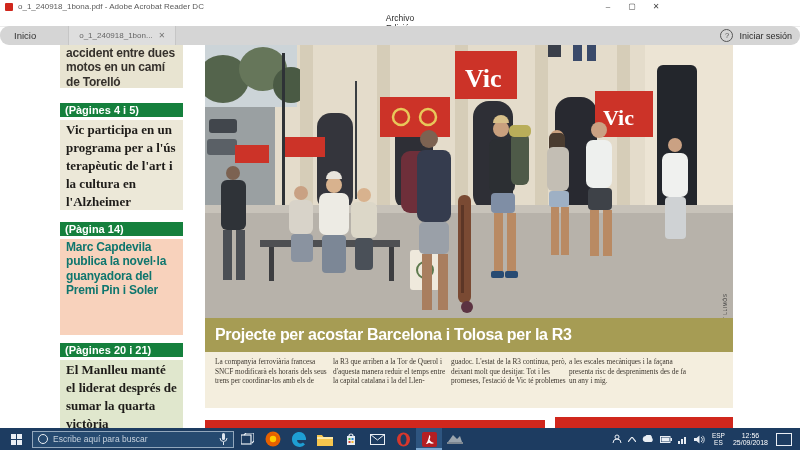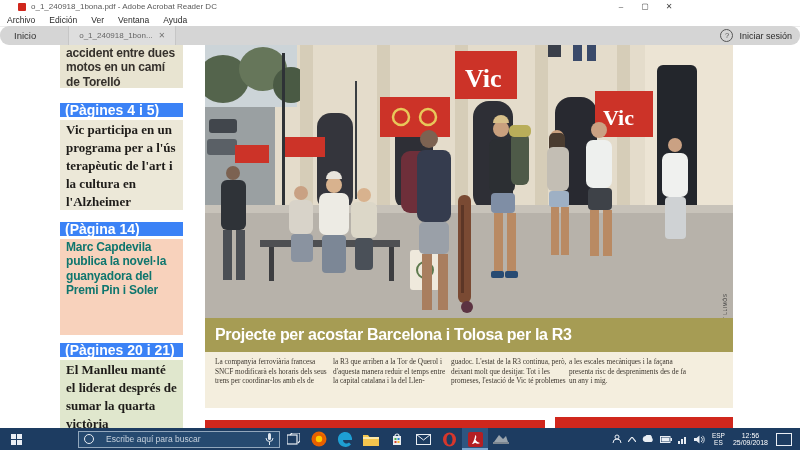--- a/index.html
+++ b/index.html
@@ -1,65 +1,65 @@
 <!DOCTYPE html>
 <html><head>
 <meta charset="utf-8">
 <style>
   html,body{margin:0;padding:0;background:#888;}
   #screen{position:relative;width:800px;height:450px;overflow:hidden;background:#fff;
     font-family:"Liberation Sans",sans-serif;-webkit-font-smoothing:antialiased;}
   .abs{position:absolute;}
 
   
-  #titlebar{left:13px;top:0;width:668px;height:13px;background:#ffffff;display:flex;align-items:center;}
+  #titlebar{left:0;top:0;width:668px;height:13px;background:#ffffff;display:flex;align-items:center;}
   #titlebar .appicon{width:8px;height:8px;background:#d0271d;margin:0 5px 0 5px;border-radius:1px;}
   #titlebar .title{font-size:8px;color:#5a5a5a;}
   #wincontrols{position:absolute;right:0;top:0;height:13px;display:flex;}
   .winbtn{width:24px;height:13px;display:flex;align-items:center;justify-content:center;
     font-size:8px;color:#444;cursor:default;}
   #menubar{left:0;top:13px;width:800px;height:13px;background:#ffffff;display:flex;align-items:center;
-    border-bottom:1px solid #ececec;}
+    border-bottom:1px solid #ececec;flex-direction:column;}
   .menuitem{font-size:8.5px;color:#2b2b2b;padding:0 7px;}
   #tabbar{left:0;top:26px;width:800px;height:19px;background:#d5d5d5;display:flex;align-items:center;border-radius:9px;}
   .apptab{font-size:9.5px;color:#333;padding:0 14px;height:19px;display:flex;align-items:center;}
   #doctab{background:#dedede;border-left:1px solid #c6c6c6;border-right:1px solid #c6c6c6;
     height:19px;display:flex;align-items:center;gap:6px;padding:0 10px;margin-left:18px;}
   #doctab .doclabel{font-size:8px;color:#666;}
   #doctab .tabclose{font-size:8px;color:#777;}
   #signin{position:absolute;right:8px;top:26px;height:19px;display:flex;align-items:center;gap:6px;}
   #signin .helpcircle{width:11px;height:11px;border:1px solid #555;border-radius:50%;
     font-size:7.5px;color:#555;display:flex;align-items:center;justify-content:center;}
   #signin .signlabel{font-size:9px;color:#2b2b2b;}
 
   
   #docarea{left:0;top:45px;width:788px;height:383px;background:#ffffff;overflow:hidden;}
   .np-block{position:absolute;left:60px;width:123px;box-sizing:border-box;padding:1px 6px;}
-  .np-banner{position:absolute;left:60px;width:123px;height:14px;background:#3b82f6;color:#fff;
-    font-size:14px;font-weight:bold;display:flex;align-items:center;padding-left:5px;box-sizing:border-box;}
+  .np-banner{position:absolute;left:60px;width:123px;height:14px;background:#15803d;color:#fff;
+    font-size:11px;font-weight:bold;display:flex;align-items:center;padding-left:5px;box-sizing:border-box;}
   .sans-head{font-weight:bold;font-size:12px;line-height:14.4px;color:#35312c;letter-spacing:-0.2px;}
   .serif-head{font-family:"Liberation Serif",serif;font-weight:bold;font-size:13px;line-height:18px;color:#1e1c19;}
   #photo{left:205px;top:0px;width:528px;height:273px;overflow:hidden;}
   #photo-credit{left:722px;top:225px;width:10px;height:92px;font-size:5px;color:#3c3c3c;
     letter-spacing:0.5px;writing-mode:vertical-rl;transform:rotate(180deg);text-align:center;}
   #headline-bar{left:205px;top:273px;width:528px;height:34px;background:#a69c54;display:flex;align-items:center;}
   #headline-bar .head{color:#ffffff;font-weight:bold;font-size:16px;letter-spacing:-0.3px;padding-left:10px;
     white-space:nowrap;}
   #bodyarea{left:205px;top:307px;width:528px;height:56px;background:#f4eede;display:flex;
     padding:5px 10px;box-sizing:border-box;}
   .bodycol{width:118px;font-family:"Liberation Serif",serif;font-size:7.3px;line-height:9.6px;color:#3c362e;}
   .redbar{position:absolute;background:#d0271d;}
 
   
   #taskbar{left:0;top:428px;width:800px;height:22px;background:#1d3c61;display:flex;align-items:center;}
   #startbtn{width:32px;height:22px;display:flex;align-items:center;justify-content:center;}
   .winlogo{display:grid;grid-template-columns:5px 5px;grid-template-rows:5px 5px;gap:1px;}
   .winlogo div{background:#e9eef4;}
   #searchbox{width:202px;height:17px;background:#264a70;border:1px solid #92a7bc;display:flex;
-    align-items:center;gap:12px;padding:0 5px;box-sizing:border-box;margin-left:46px;}
+    align-items:center;gap:5px;padding:0 5px;box-sizing:border-box;}
   #searchbox .cortana{width:10px;height:10px;border:1.5px solid #e9eef4;border-radius:50%;box-sizing:border-box;flex:none;}
   #searchbox .ph{font-size:8.5px;color:#c6d1dd;flex:1;white-space:nowrap;overflow:hidden;}
   .tb-icon{width:26px;height:22px;display:flex;align-items:center;justify-content:center;flex:none;}
   .tb-active{background:#2e5580;box-shadow:inset 0 -2px 0 #7ba7d0;}
   #tray{margin-left:auto;display:flex;align-items:center;height:22px;}
   .tray-ic{display:flex;align-items:center;justify-content:center;padding:0 3px;color:#e9eef4;}
   .tray-txt{font-size:6.5px;line-height:7.5px;color:#ffffff;text-align:center;padding:0 4px;}
   #actioncenter{width:14px;height:11px;border:1px solid #e9eef4;margin:0 8px 0 4px;position:relative;}
 </style>
 </head>

